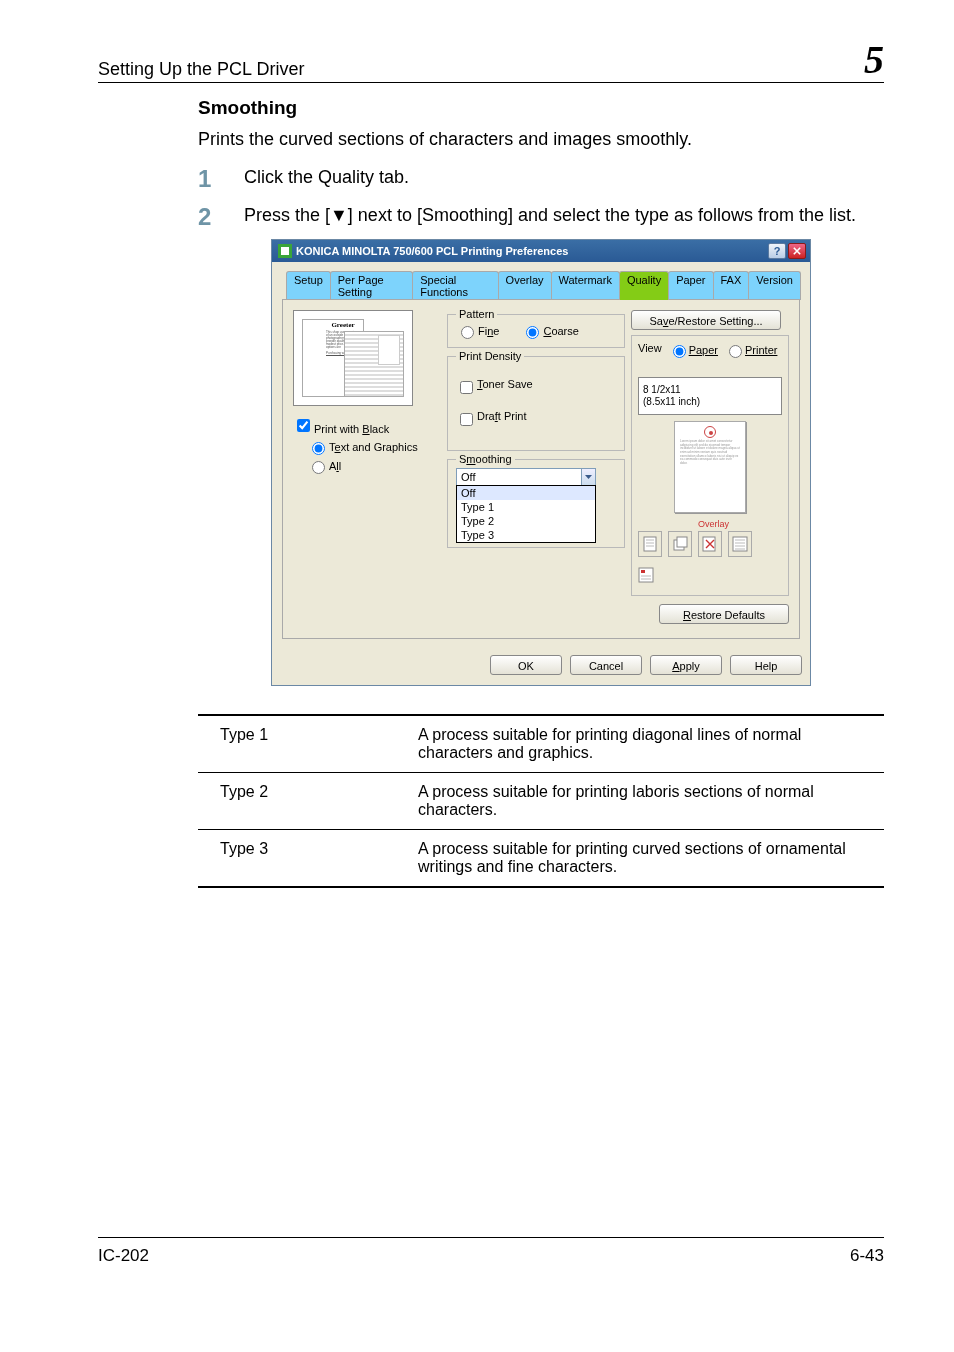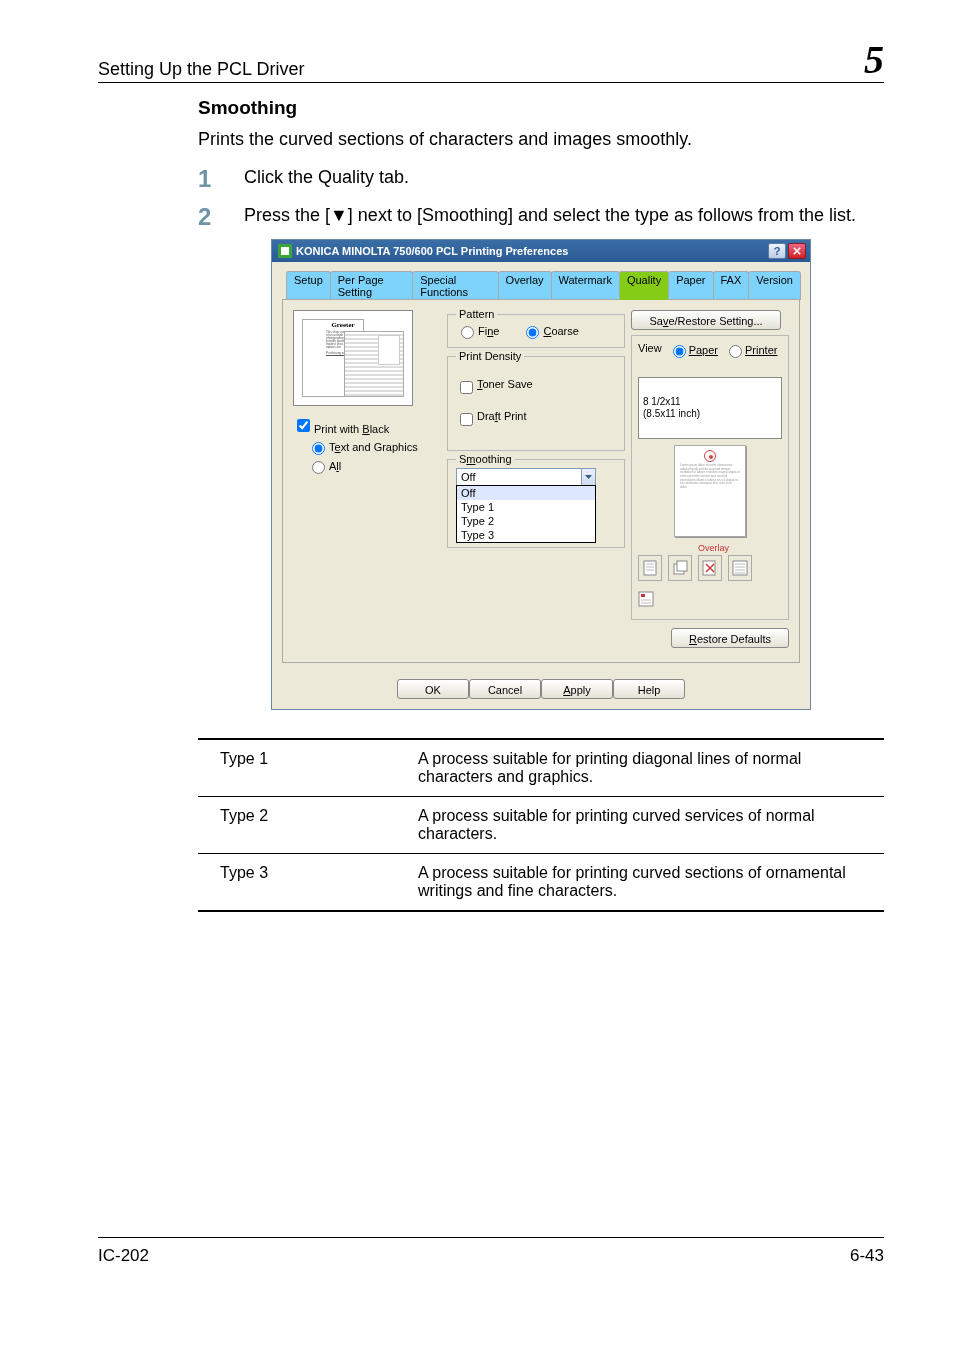--- a/index.html
+++ b/index.html
@@ -133,36 +133,36 @@
     padding:2px 0; text-align:center; font-size:11px;
     display:inline-block; height:20px; line-height:16px;
   }
   .sr-save { width:150px; margin-bottom:5px; }
   .view-group {
     border:1px solid #b9b9b9; padding:6px 6px 10px; position:relative;
   }
   .view-row { display:flex; align-items:flex-start; margin-bottom:19px; }
   .view-row label { display:flex; align-items:center; margin-left:6px;text-decoration:underline; }
   .paper-name {
-    border:1px solid #888; background:#fff; padding:18px 4px;
+    border:1px solid #888; background:#fff; padding:6px 4px;
     font-size:10px; line-height:1.2;
   }
   .page-preview {
     margin:6px auto 0; width:72px; height:92px; background:#fff;
     border:1px solid #aaa; box-shadow:1px 1px 0 #999;
     position:relative; overflow:hidden; font-size:3px; color:#999;
   }
   .opt-icons { display:flex; gap:6px; margin-top:18px; align-items:flex-start; }
   .opt-icons .ic {
     width:24px; height:26px; border:1px solid #aaa; background:#ece9d8;
     display:flex; align-items:center; justify-content:center;
   }
-  .restore { width:118px; margin-top:8px; float:right; }
-
-  .btnrow { display:flex; justify-content:center; gap:0; margin-top:6px; padding:0 8px 10px; }
+  .restore { width:130px; margin-top:8px; float:right; }
+
+  .btnrow { display:flex; justify-content:flex-end; gap:8px; margin-top:6px; padding:0 8px 10px; }
   .btnrow .btn { width:72px; }
 
   .desc-table {
     width: 100%;
     border-collapse: collapse;
     font-size:16px;
     margin-top: 18px;
   }
   .desc-table td {
     border-top:1px solid #000; border-bottom:1px solid #000;
@@ -394,21 +394,21 @@
     </div>
 
     <table class="desc-table">
       <tbody>
           <tr>
         <td>Type 1</td>
         <td>A process suitable for printing diagonal lines of normal characters and graphics.</td>
       </tr>
       <tr>
         <td>Type 2</td>
-        <td>A process suitable for printing curved services of normal characters.</td>
+        <td>A process suitable for printing laboris sections of normal characters.</td>
       </tr>
       <tr>
         <td>Type 3</td>
         <td>A process suitable for printing curved sections of ornamental writings and fine characters.</td>
       </tr>
     </tbody>
       </table>
   </div>
 
   <div class="footer">

